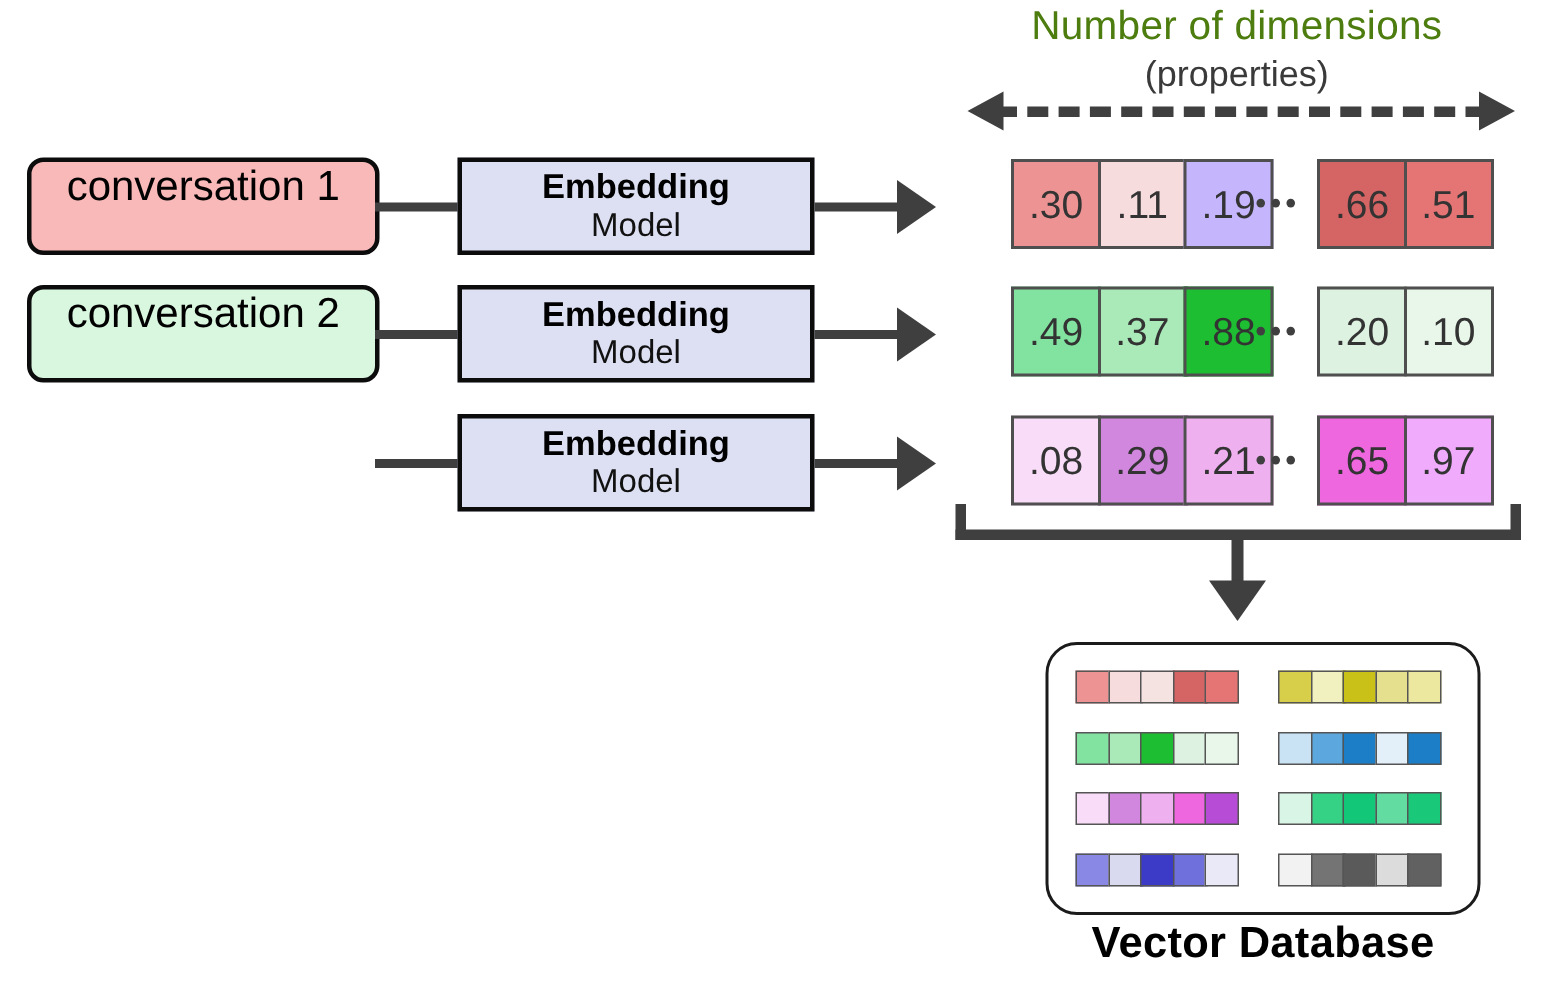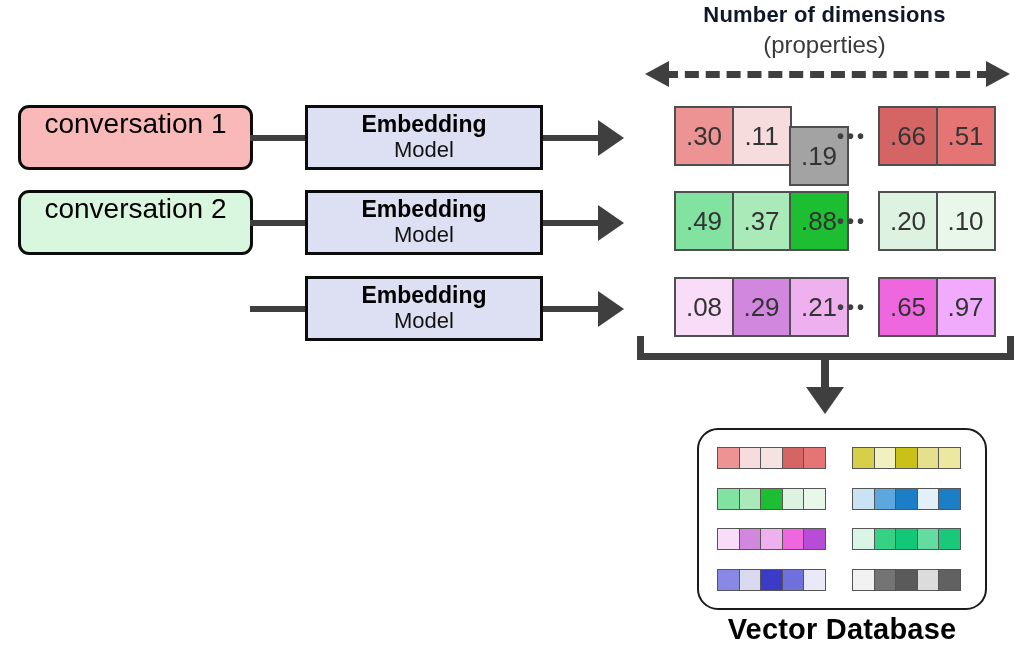--- a/index.html
+++ b/index.html
@@ -2,21 +2,21 @@
 <html><head>
 <meta charset="utf-8">
 <style>
   html,body{margin:0;padding:0;background:#ffffff;}
   .canvas{
     position:relative;width:1028px;height:660px;background:#ffffff;
     font-family:"Liberation Sans",sans-serif;overflow:hidden;
   }
   
   .title-block{position:absolute;left:642px;top:2px;width:365px;text-align:center;}
-  .title-main{font-size:22px;font-weight:bold;color:#0f172a;letter-spacing:.2px;}
+  .title-main{font-size:27px;font-weight:normal;color:#4d7c0f;letter-spacing:.2px;}
   .title-sub{font-size:24px;color:#3a3a3a;margin-top:3px;}
   .dash-arrow{position:absolute;left:645px;top:61px;width:365px;height:26px;display:flex;align-items:center;}
   .tri-left{width:0;height:0;border-right:24px solid #3f3f3f;border-top:13px solid transparent;border-bottom:13px solid transparent;}
   .tri-right{width:0;height:0;border-left:24px solid #3f3f3f;border-top:13px solid transparent;border-bottom:13px solid transparent;}
   .dash-line{flex:1;height:0;border-top:7px dashed #3f3f3f;margin:0 -5px;}
   
   .flow-row{position:absolute;left:0;width:1028px;height:65px;}
   .row-1{top:105px}.row-2{top:190px}.row-3{top:276px}
   .conv-box{position:absolute;left:18px;top:0;width:235px;height:65px;box-sizing:border-box;
     border:3px solid #0c0c0c;border-radius:11px;display:flex;justify-content:center;
@@ -78,21 +78,21 @@
     </div>
     <div class="arrow-line"></div>
     <div class="arrow-head"></div>
     <div class="cells g1">
       <div class="vcell" style="background-color: rgb(238, 147, 147);">
           <span>.30</span>
         </div>
       <div class="vcell" style="background-color: rgb(246, 220, 220);">
           <span>.11</span>
         </div>
-      <div class="vcell" style="background-color: #a3a3a3; margin-top: 20px;">
+      <div class="vcell" style="background-color: #c4b5fd;">
           <span>.19</span>
         </div>
     </div>
     <div class="dots">•••</div>
     <div class="cells g2">
       <div class="vcell" style="background-color: rgb(213, 100, 100);">
           <span>.66</span>
         </div>
       <div class="vcell" style="background-color: rgb(229, 117, 117);">
           <span>.51</span>

